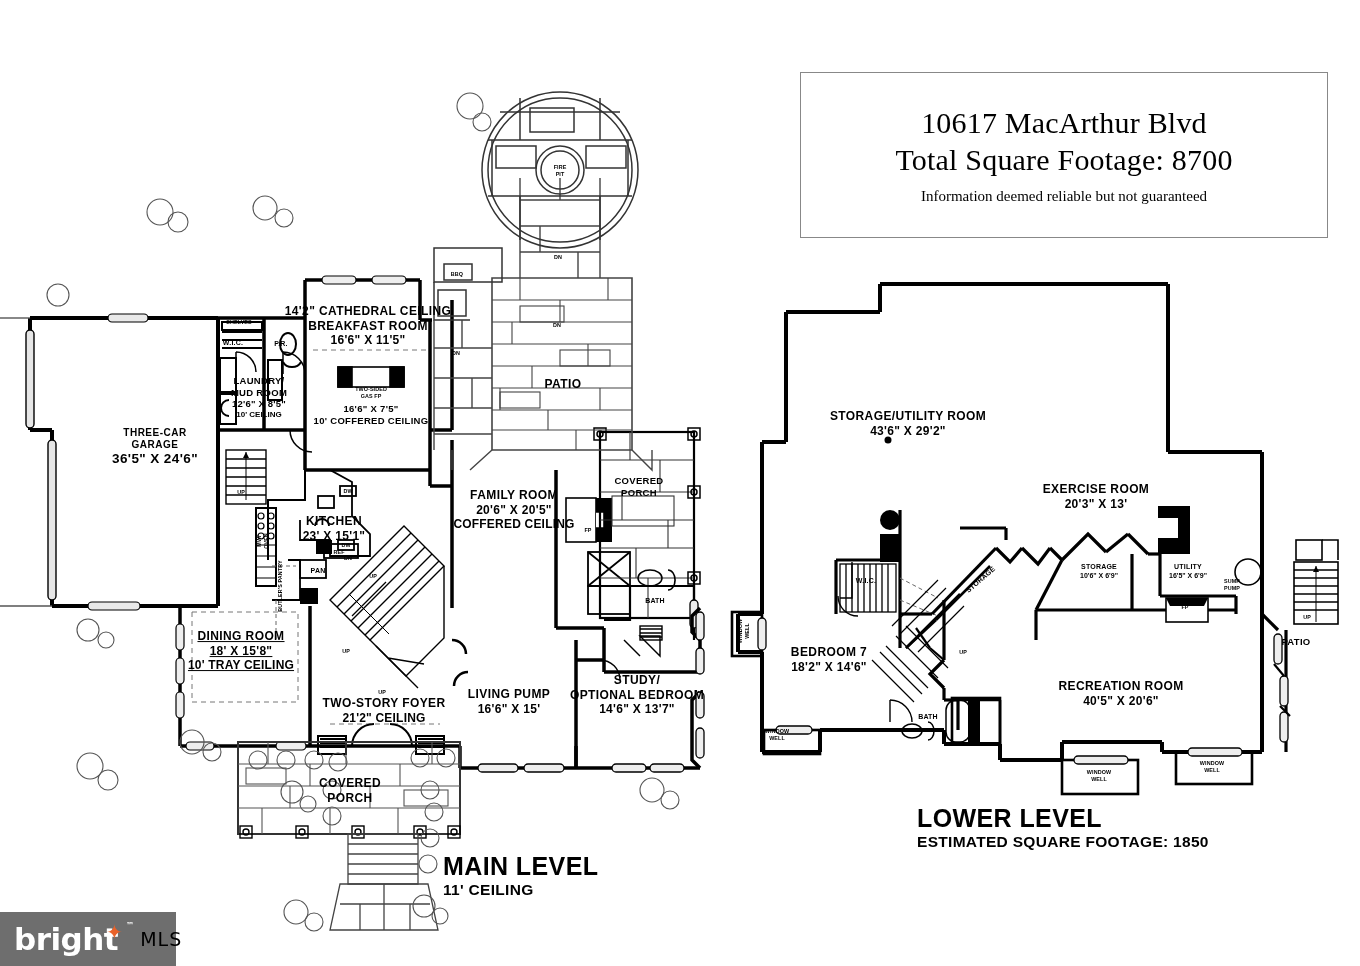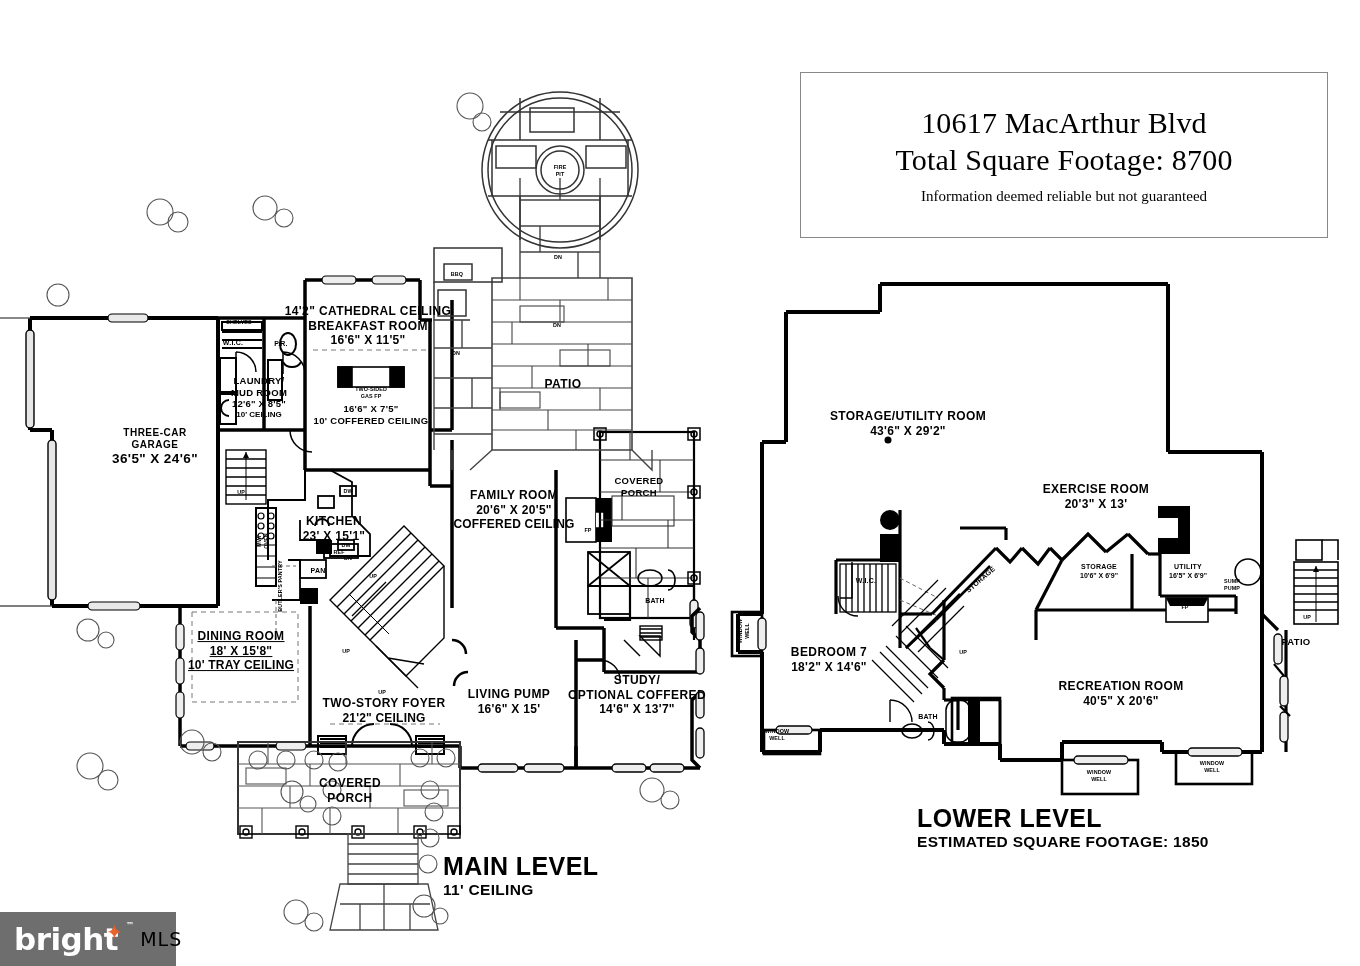--- a/index.html
+++ b/index.html
@@ -708,21 +708,21 @@
       <div class="rlabel t-md" style="left: 384px; top: 711px;">
         <span class="nm">TWO-STORY FOYER</span>
         <span class="ce">21'2" CEILING</span>
       </div>
       <div class="rlabel t-md" style="left: 509px; top: 702px;">
         <span class="nm">LIVING PUMP</span>
         <span class="dm">16'6" X 15'</span>
       </div>
       <div class="rlabel t-md" style="left: 637px; top: 695px;">
         <span class="nm">STUDY/</span>
-        <span class="nm">OPTIONAL COFFERED</span>
+        <span class="nm">OPTIONAL BEDROOM</span>
         <span class="dm">14'6" X 13'7"</span>
       </div>
       <div class="rlabel t-md" style="left: 350px; top: 791px;">
         <span class="nm">COVERED</span>
         <span class="nm">PORCH</span>
       </div>
       <div class="rlabel t-xxs" style="left: 241px; top: 492px;">
         <span class="nm">UP</span>
       </div>
       <div class="rlabel t-xxs" style="left: 373px; top: 576px;">

